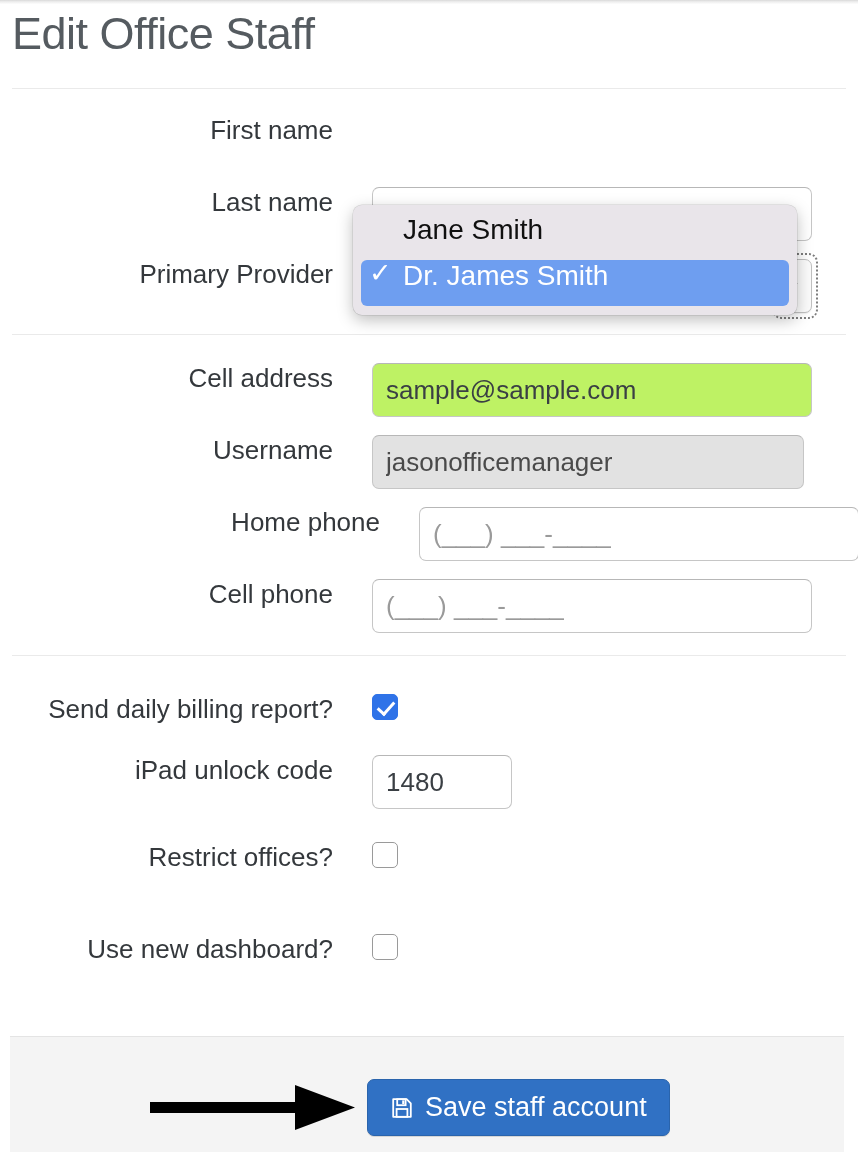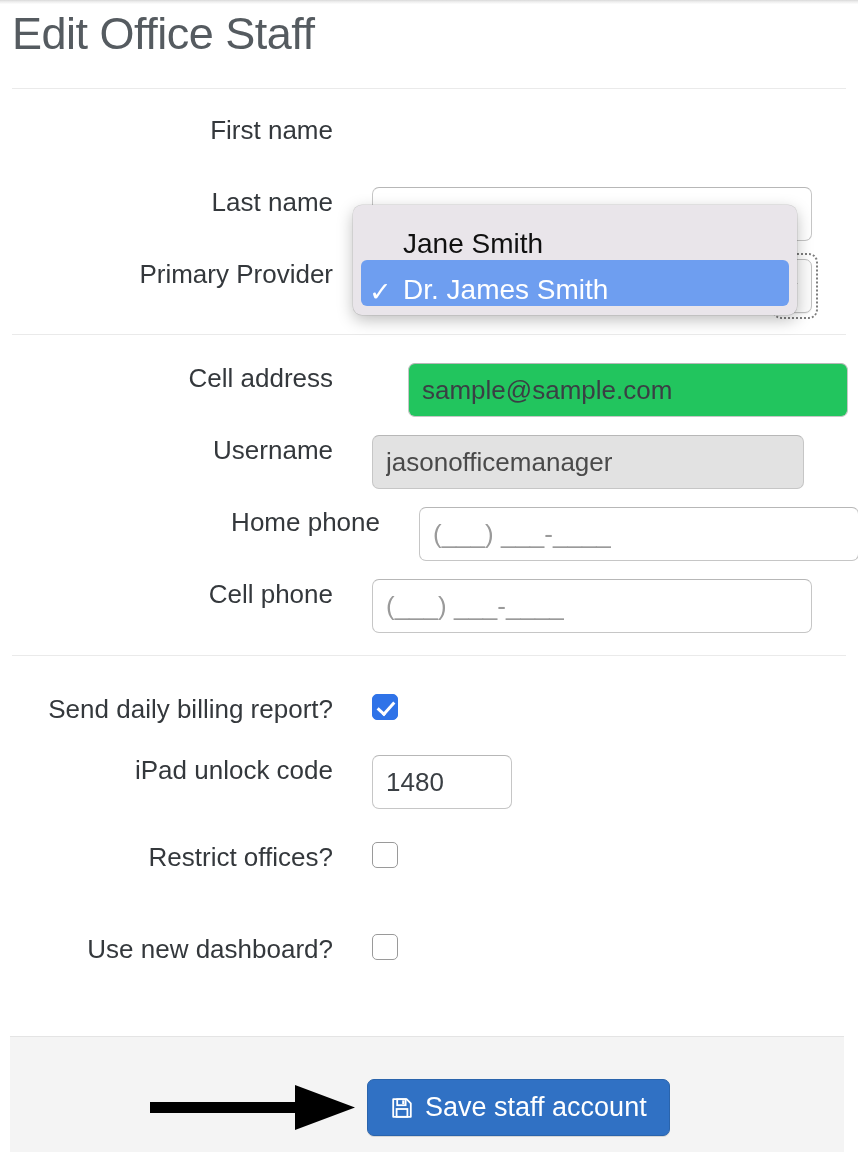--- a/index.html
+++ b/index.html
@@ -72,21 +72,21 @@
     border-top-color: #b7b7b7;
     border-radius: 7px;
     height: 54px;
     padding: 0 13px;
     outline: none;
   }
   .txt::placeholder { color: #9a9a9a; }
   .txt.w-wide { width: 432px; }
   .txt.w-mid  { width: 440px; }
   .txt.w-sm   { width: 140px; }
-  .txt.readonlyish { background: #22c55e; margin-left: 36px; }
+  .txt.readonlyish { background: #bef264; }
   .txt.disabledish { background: #e2e2e2; color: #4a4a4a; }
 
   
   .cbx {
     -webkit-appearance: none;
     appearance: none;
     width: 26px;
     height: 26px;
     border: 1px solid #9a9a9a;
     border-radius: 5px;
@@ -153,21 +153,21 @@
     top: 205px;
     width: 444px;
     background: #e9e5ea;
     border-radius: 9px;
     box-shadow: 0 5px 16px rgba(0,0,0,0.26), 0 0 0 0.5px rgba(0,0,0,0.14);
     padding: 9px 8px;
     z-index: 40;
   }
   .popup-item {
     display: flex;
-    align-items: flex-end;
+    align-items: flex-start;
     height: 46px;
     border-radius: 6px;
     padding: 0 8px;
     font-size: 28px;
     color: #101010;
     white-space: nowrap;
     cursor: default;
   }
   .popup-item.selected {
     background: #6e9ef0;

